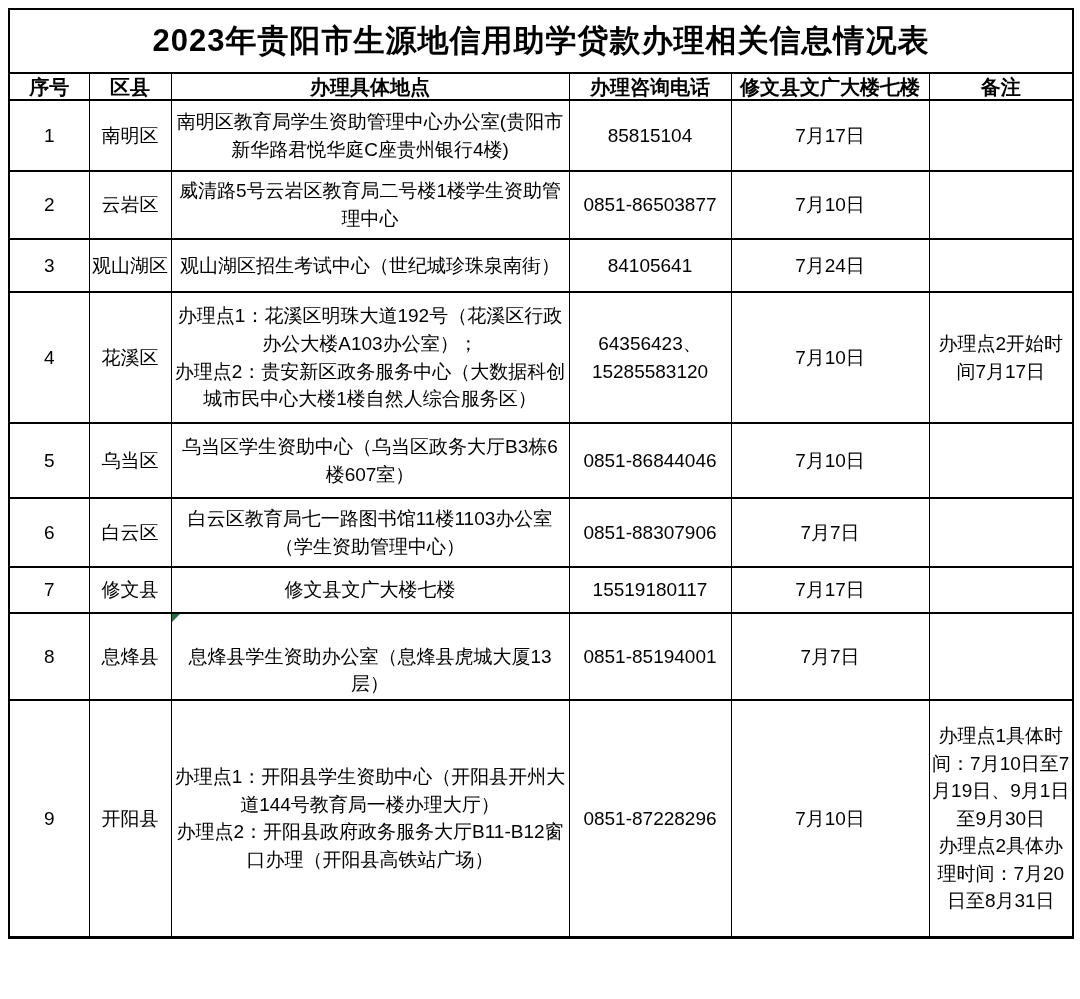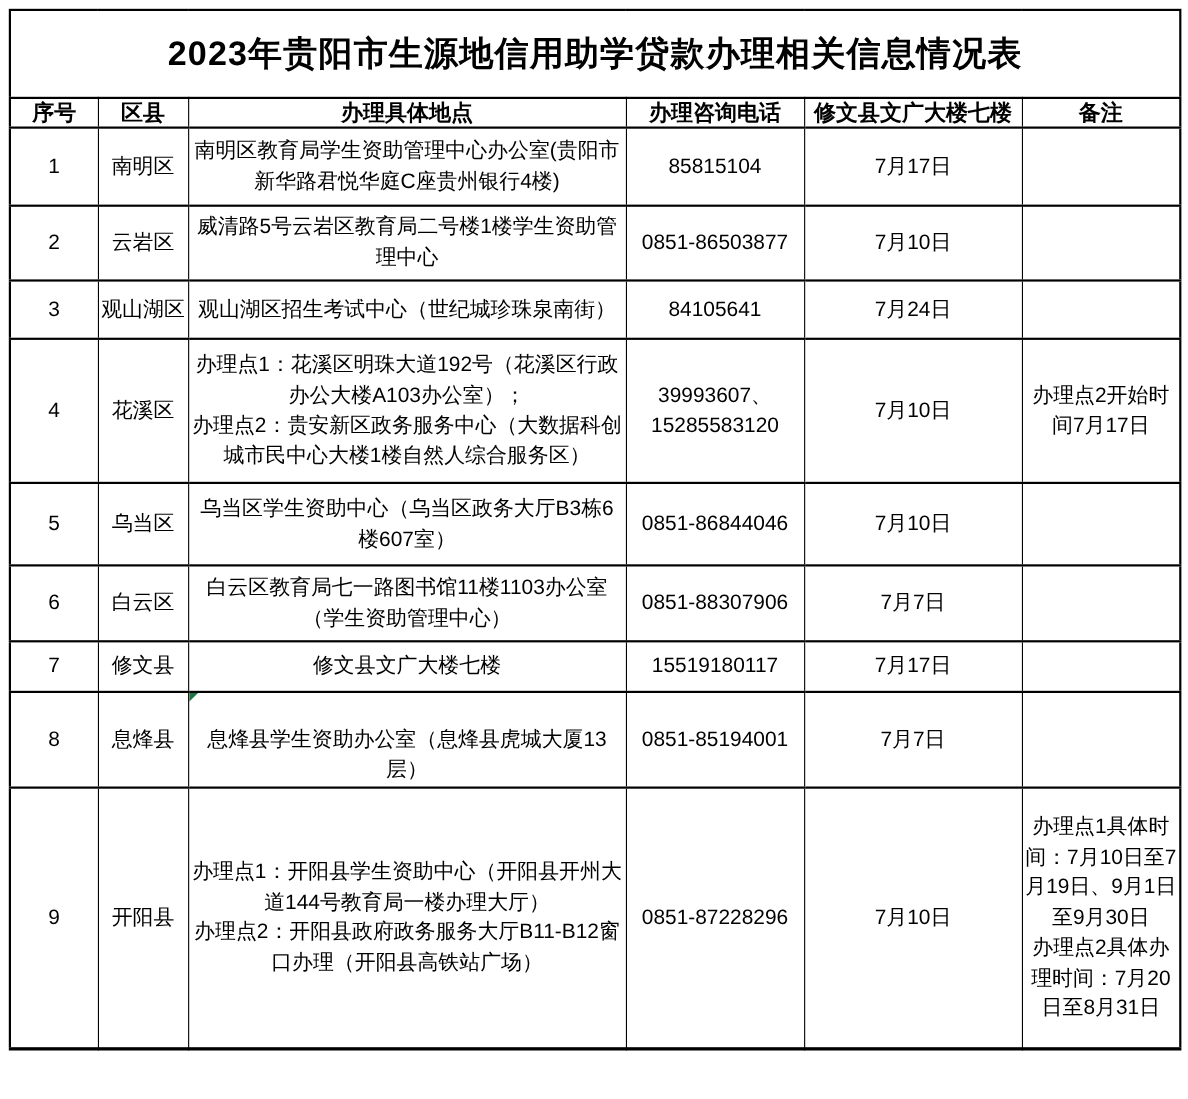--- a/index.html
+++ b/index.html
@@ -16,21 +16,21 @@
   table.loan-table{border:2px solid #000;border-bottom:3px solid #000;}
   .loan-table th,.loan-table td{
     border:1px solid #000;
     border-top-width:2px;border-bottom-width:2px;
     vertical-align:middle;text-align:center;
     padding:1px 3px;box-sizing:border-box;
     overflow:hidden;
   }
   .title-row td{
     font-size:31px;font-weight:bold;letter-spacing:1px;
-    height:80px;line-height:1.1;
+    height:64px;line-height:1.1;
   }
   .header-row th{font-size:20px;font-weight:bold;height:27px;line-height:1.1;padding:0 1px;}
   .body-row td{font-size:19px;line-height:1.45;}
   .pre{white-space:pre-line;}
   .loc-cell{position:relative;}
   .corner-flag{
     position:absolute;left:0;top:0;width:0;height:0;
     border-top:8px solid #217346;border-right:8px solid transparent;
   }
   
@@ -89,21 +89,21 @@
         <td class="pre">84105641</td>
         <td>7月24日</td>
         <td class="pre"></td>
       </tr>
 
       <tr class="body-row r4">
         <td>4</td>
         <td>花溪区</td>
         <td class="pre loc-cell">办理点1：花溪区明珠大道192号（花溪区行政办公大楼A103办公室）；
 办理点2：贵安新区政务服务中心（大数据科创城市民中心大楼1楼自然人综合服务区）</td>
-        <td class="pre">39993607、
+        <td class="pre">64356423、
 15285583120</td>
         <td>7月10日</td>
         <td class="pre">办理点2开始时间7月17日</td>
       </tr>
 
       <tr class="body-row r5">
         <td>5</td>
         <td>乌当区</td>
         <td class="pre loc-cell">乌当区学生资助中心（乌当区政务大厅B3栋6楼607室）</td>
         <td class="pre">0851-86844046</td>

